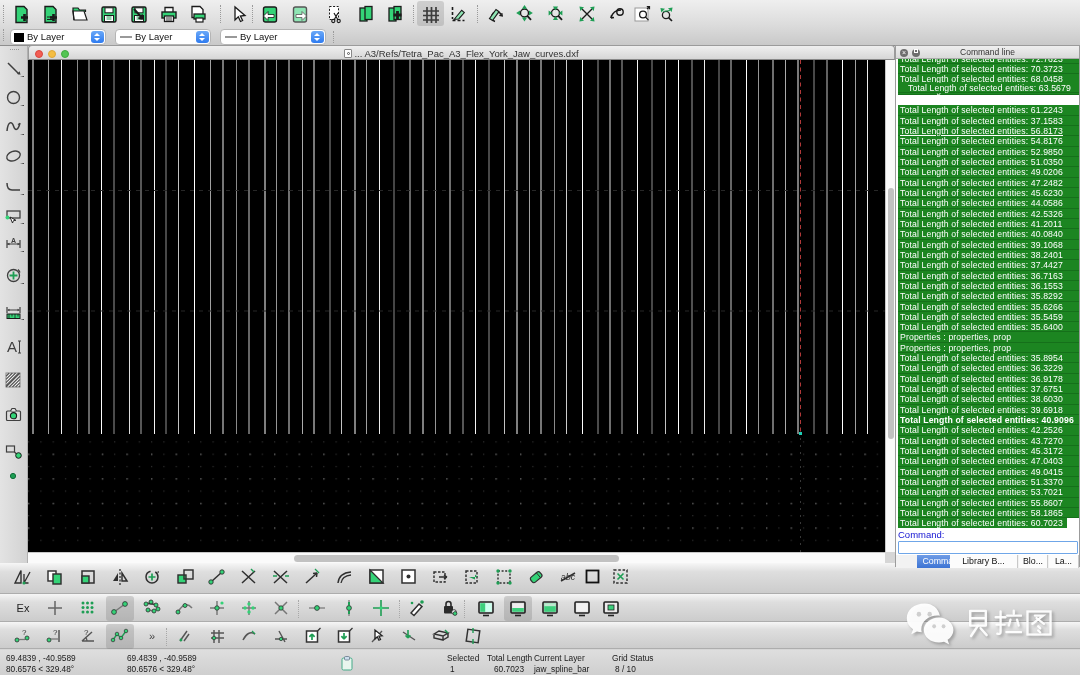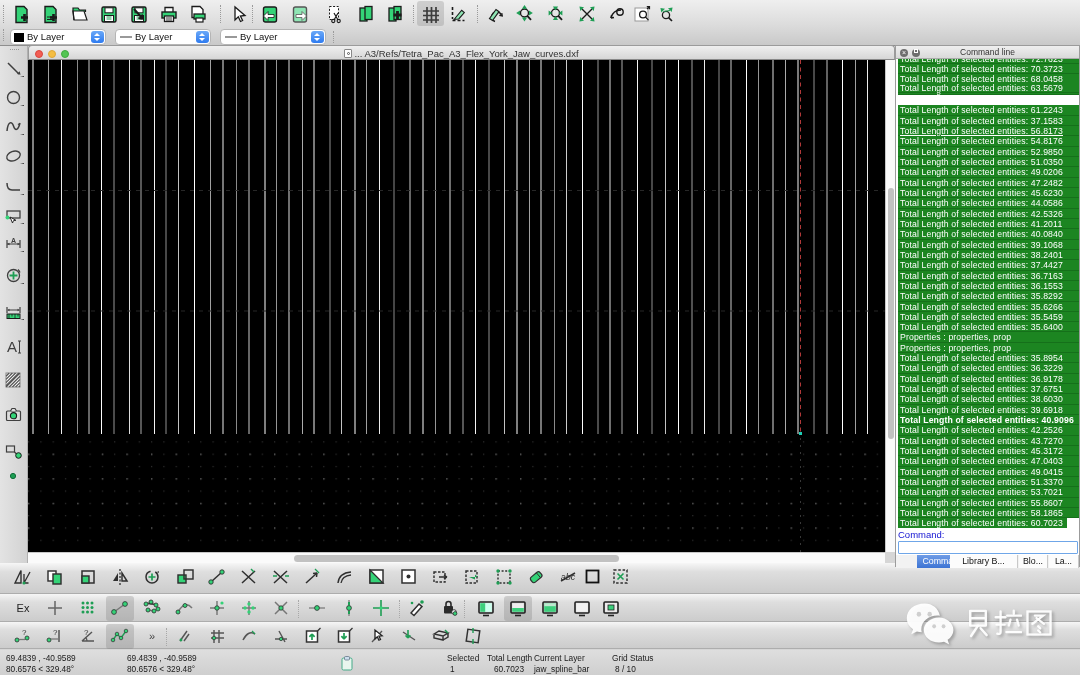--- a/index.html
+++ b/index.html
@@ -358,21 +358,21 @@
 </div>
 <div class="panel">
 <div class="phead">Command line</div>
 <div class="pbtn" style="left:4px;">×</div>
 <div class="pbtn" style="left:16px;"><span style="display:inline-block;width:4px;height:4px;border:1px solid #fff;vertical-align:1.5px;"></span></div>
 <div class="rows">
       <div class="crow" style="top:-5.2px;">Total Length of selected entities: 72.7623</div>
       <div class="crow" style="top:5.1px;">Total Length of selected entities: 70.3723</div>
       <div class="crow" style="top:15.4px;">Total Length of selected entities: 68.0458</div>
       <div class="crow" style="top:25.8px;">Total Length of selected entities: 65.9001</div>
-      <div class="crow" style="top:24px;">Total Length of selected entities: 63.5679</div>
+      <div class="crow" style="top:24px;text-align:center;">Total Length of selected entities: 63.5679</div>
       <div class="crow" style="top:46.4px;">Total Length of selected entities: 61.2243</div>
       <div class="crow" style="top:56.7px;">Total Length of selected entities: 37.1583</div>
       <div class="crow" style="top:67.0px;text-decoration:underline;">Total Length of selected entities: 56.8173</div>
       <div class="crow" style="top:77.4px;">Total Length of selected entities: 54.8176</div>
       <div class="crow" style="top:87.7px;">Total Length of selected entities: 52.9850</div>
       <div class="crow" style="top:98.0px;">Total Length of selected entities: 51.0350</div>
       <div class="crow" style="top:108.3px;">Total Length of selected entities: 49.0206</div>
       <div class="crow" style="top:118.6px;">Total Length of selected entities: 47.2482</div>
       <div class="crow" style="top:129.0px;">Total Length of selected entities: 45.6230</div>
       <div class="crow" style="top:139.3px;">Total Length of selected entities: 44.0586</div>

